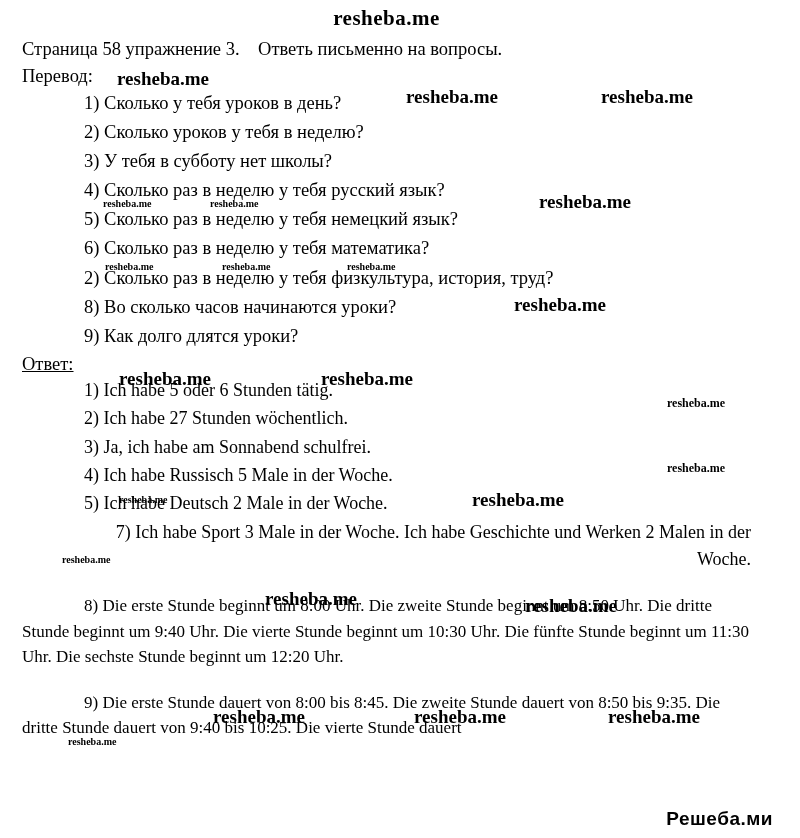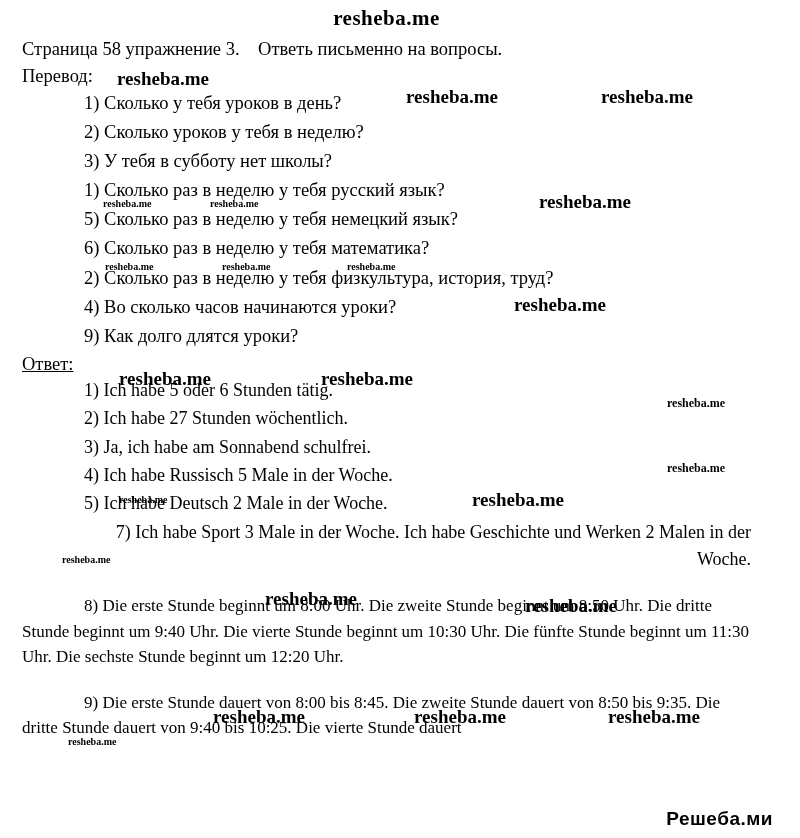--- a/index.html
+++ b/index.html
@@ -109,25 +109,25 @@
   <div class="content">
 
     <div class="line-head">Страница 58 упражнение 3.    Ответь письменно на вопросы.</div>
 
     <div class="label">Перевод:</div>
 
     <ul class="qlist">
       <li>1) Сколько у тебя уроков в день?</li>
       <li>2) Сколько уроков у тебя в неделю?</li>
       <li>3) У тебя в субботу нет школы?</li>
-      <li>1) Сколько раз в неделю у тебя русский язык?</li>
+      <li>4) Сколько раз в неделю у тебя русский язык?</li>
       <li>5) Сколько раз в неделю у тебя немецкий язык?</li>
       <li>6) Сколько раз в неделю у тебя математика?</li>
       <li>2) Сколько раз в неделю у тебя физкультура, история, труд?</li>
-      <li>4) Во сколько часов начинаются уроки?</li>
+      <li>8) Во сколько часов начинаются уроки?</li>
       <li>9) Как долго длятся уроки?</li>
     </ul>
 
     <div class="label underlined">Ответ:</div>
 
     <ul class="alist">
       <li>1) Ich habe 5 oder 6 Stunden tätig.</li>
       <li>2) Ich habe 27 Stunden wöchentlich.</li>
       <li>3) Ja, ich habe am Sonnabend schulfrei.</li>
       <li>4) Ich habe Russisch 5 Male in der Woche.</li>

